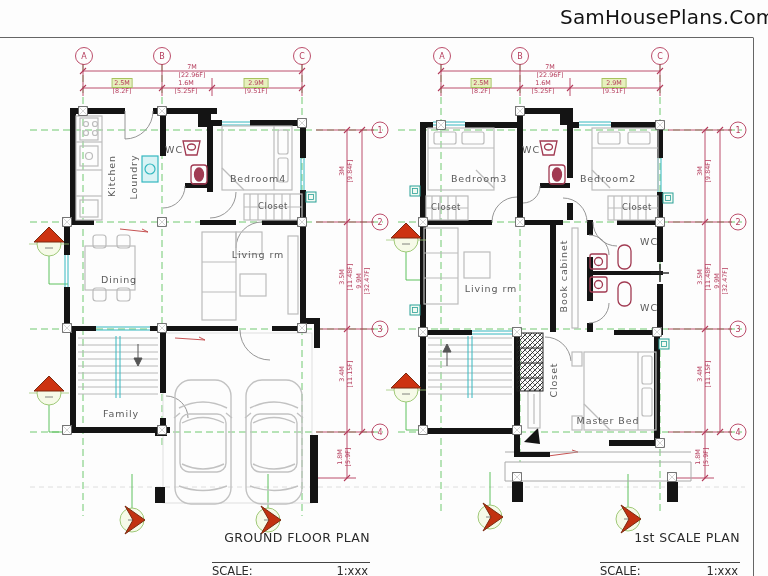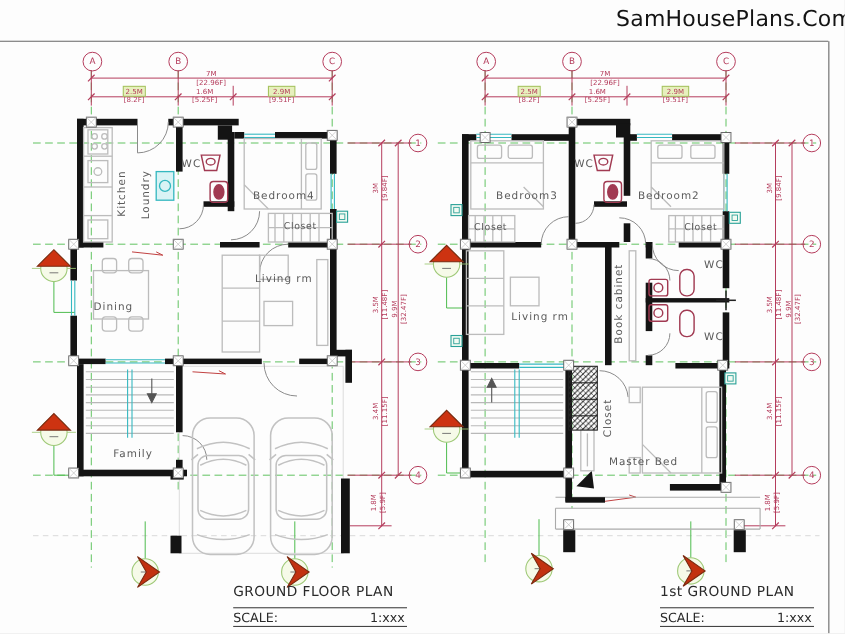--- a/index.html
+++ b/index.html
@@ -10,22 +10,22 @@
   .room{font-size:9.5px;color:#5a5a5a;letter-spacing:0.9px;}
   .room-sm{font-size:8.5px;color:#5a5a5a;letter-spacing:0.6px;}
   .vert{transform:translate(-50%,-50%) rotate(-90deg);}
   .dim{font-size:6.4px;color:#b43b5b;text-align:center;line-height:1.25;}
   .dim .hl{background:#e7f0bd;outline:1px solid #a6c35e;padding:0 1px;}
   .rot{transform:translate(-50%,-50%) rotate(-90deg);}
   .bub{font-size:8px;color:#b43b5b;}
   .brand{position:absolute;left:560px;top:5px;width:190px;
          font-size:20px;color:#141414;letter-spacing:0.2px;z-index:3;}
   .titleblock{position:absolute;z-index:3;color:#2a2a2a;}
-  .titleblock .tl{font-size:12.5px;letter-spacing:0.4px;text-align:left;
-                  border-bottom:1px solid #444;padding-bottom:7px;}
+  .titleblock .tl{font-size:12.5px;letter-spacing:0.4px;text-align:right;
+                  border-bottom:1px solid #444;padding-bottom:17px;}
   .titleblock .sr{display:flex;justify-content:space-between;font-size:11.5px;
                   border-bottom:1px solid #444;padding:1px 2px 1px 0;}
 </style>
 </head>
 <body>
 
 <div class="sheet">
 
 <svg width="768" height="576" viewBox="0 0 768 576">
   <defs>
@@ -545,21 +545,21 @@
 <div class="t dim rot" style="left:363px;top:281px">
   <div>9.9M</div>
   <div>[32.47F]</div>
 </div>
 
 <div class="t room vert" style="left:111px;top:176px">Kitchen</div>
 <div class="t room vert" style="left:133px;top:177px">Loundry</div>
 <div class="t room" style="left:174px;top:149px">WC</div>
 <div class="t room" style="left:258px;top:178px">Bedroom4</div>
 <div class="t room-sm" style="left:273px;top:206px">Closet</div>
-<div class="t room" style="left:103px;top:279px">Dining</div>
+<div class="t room" style="left:119px;top:279px">Dining</div>
 <div class="t room" style="left:258px;top:254px">Living rm</div>
 <div class="t room" style="left:121px;top:413px">Family</div>
 
 <div class="t bub" style="left:442px;top:56px">A</div>
 <div class="t bub" style="left:520px;top:56px">B</div>
 <div class="t bub" style="left:660px;top:56px">C</div>
 <div class="t bub" style="left:738px;top:130px">1</div>
 <div class="t bub" style="left:738px;top:222px">2</div>
 <div class="t bub" style="left:738px;top:329px">3</div>
 <div class="t bub" style="left:738px;top:432px">4</div>
@@ -604,30 +604,30 @@
 <div class="t room" style="left:479px;top:178px">Bedroom3</div>
 <div class="t room-sm" style="left:446px;top:207px">Closet</div>
 <div class="t room" style="left:531px;top:149px">WC</div>
 <div class="t room" style="left:608px;top:178px">Bedroom2</div>
 <div class="t room-sm" style="left:637px;top:207px">Closet</div>
 <div class="t room" style="left:491px;top:288px">Living rm</div>
 <div class="t room vert" style="left:563px;top:276px">Book cabinet</div>
 <div class="t room" style="left:649px;top:241px">WC</div>
 <div class="t room" style="left:649px;top:307px">WC</div>
 <div class="t room vert" style="left:553px;top:380px">Closet</div>
-<div class="t room" style="left:585px;top:420px">Master Bed</div>
+<div class="t room" style="left:608px;top:420px">Master Bed</div>
 
 <div class="titleblock" style="left:212px;top:530px;width:158px">
   <div class="tl">GROUND FLOOR PLAN</div>
   <div class="sr">
     <span>SCALE:</span>
     <span>1:xxx</span>
   </div>
 </div>
 <div class="titleblock" style="left:600px;top:530px;width:140px">
-  <div class="tl">1st GROUND PLAN</div>
+  <div class="tl">1st SCALE PLAN</div>
   <div class="sr">
     <span>SCALE:</span>
     <span>1:xxx</span>
   </div>
 </div>
 
 </div>
 
 </body></html>

